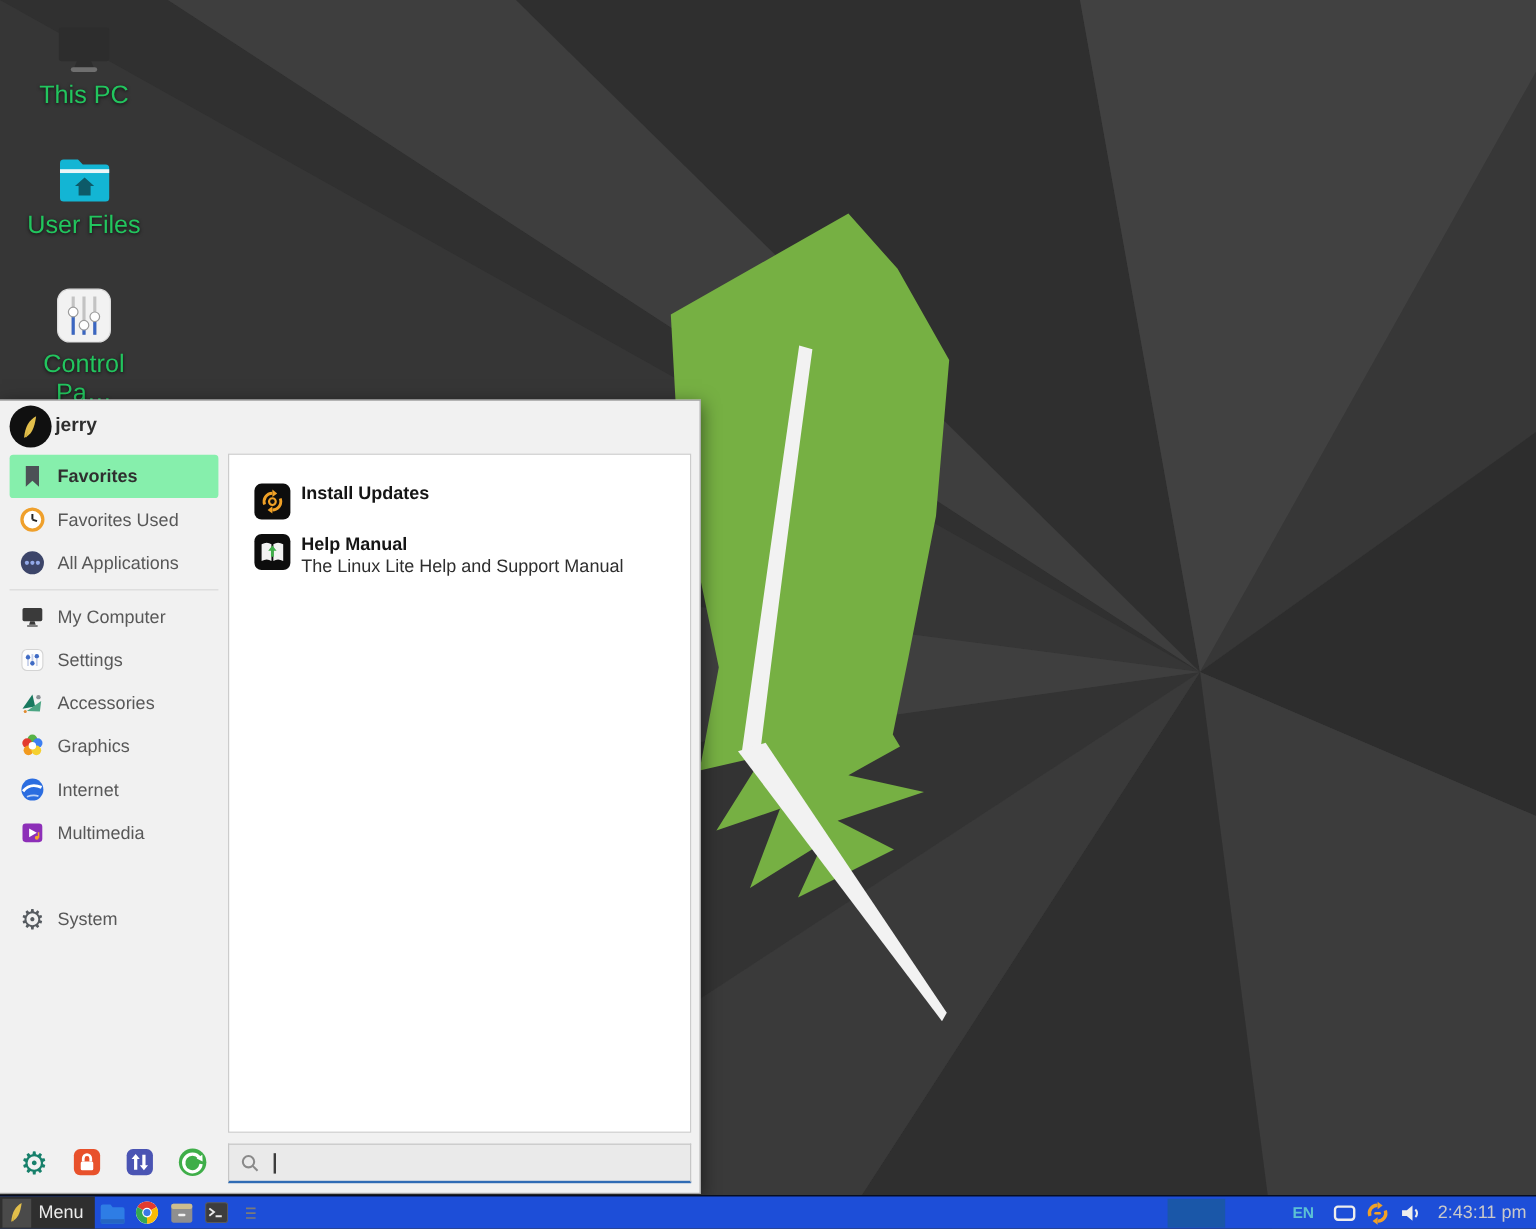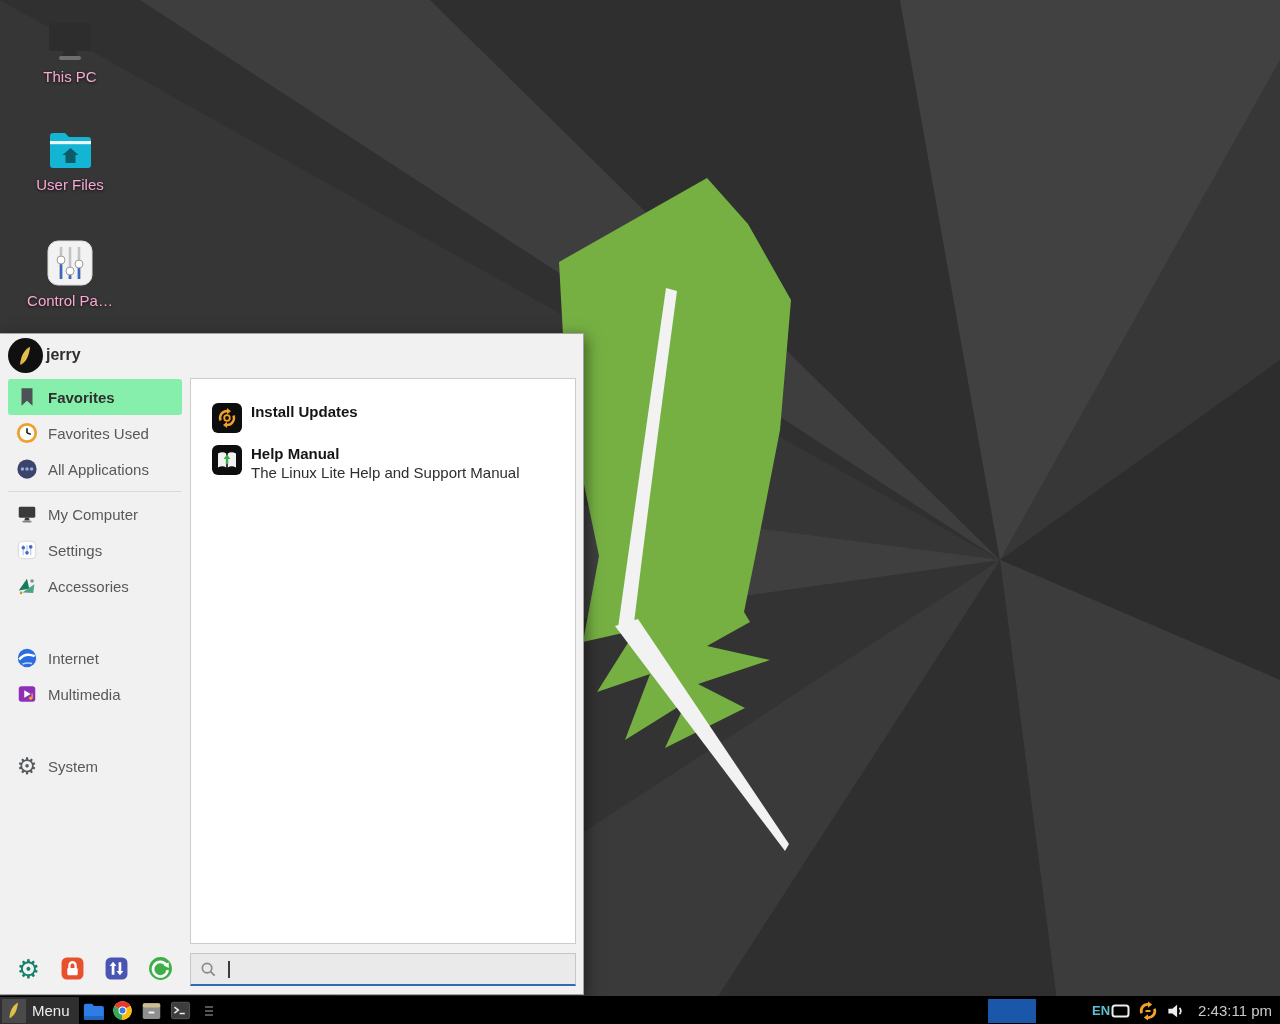--- a/index.html
+++ b/index.html
@@ -5,21 +5,21 @@
   html,body{margin:0;padding:0}
   body{width:1280px;height:1024px;overflow:hidden;position:relative;
        font-family:"Liberation Sans",sans-serif;background:#3a3a3a;-webkit-font-smoothing:antialiased}
   .abs{position:absolute}
   svg{display:block}
 
   
   #wallpaper{left:0;top:0;width:1280px;height:1024px}
 
   
-  .dicon{position:absolute;width:96px;left:22px;text-align:center;color:#f9a8d4;font-size:15px}
+  .dicon{position:absolute;width:96px;left:22px;text-align:center;color:#22c55e;font-size:21px}
   .dicon .dlabel{margin-top:6px;text-shadow:0 1px 3px rgba(0,0,0,.8)}
   .dicon .iconbox{display:flex;justify-content:center}
 
   
   #menu{left:0;top:333px;width:584px;height:662px;background:#f1f1f1;
         border:1px solid #a3a3a3;border-left:none;box-sizing:border-box;
         box-shadow:2px 4px 14px rgba(0,0,0,.5)}
   #menu-header{position:absolute;left:0;top:0;width:100%;height:32px}
   #avatar{position:absolute;left:8px;top:4px;width:35px;height:35px;border-radius:50%;
           background:#101010;display:flex;align-items:center;justify-content:center}
@@ -44,29 +44,29 @@
   .act{width:27px;height:27px;display:flex;align-items:center;justify-content:center}
 
   #search-box{position:absolute;left:190px;top:619px;width:386px;height:33px;background:#eaeaea;
               border:1px solid #c6c6c6;border-bottom:2px solid #2f6cb5;box-sizing:border-box;
               display:flex;align-items:center;padding:0 9px}
   #search-caret{width:1.5px;height:17px;background:#3c3c3c;margin-left:11px}
 
   .gearglyph{font-size:23px;color:#565b60;line-height:1}
 
   
-  #taskbar{left:0;bottom:0;width:1280px;height:28px;background:#000000;border-top:1px solid #000;
+  #taskbar{left:0;bottom:0;width:1280px;height:28px;background:#1d4ed8;border-top:1px solid #000;
            box-sizing:border-box;display:flex;align-items:center}
   #menu-button{height:28px;display:flex;align-items:center;padding:0 9px 0 2px;background:#2f2f2f}
   #menu-button .tile{width:24px;height:24px;background:#4a4a4a;display:flex;align-items:center;justify-content:center}
   #menu-button .mlabel{margin-left:6px;color:#ededed;font-size:15px}
   .tb-ic{width:29px;height:28px;display:flex;align-items:center;justify-content:center}
   #tb-spacer{flex:1}
   #workspace{width:48px;height:24px;background:#1a57a8;margin-right:56px}
-  #lang{color:#5cc1d4;font-weight:bold;font-size:13px;margin-right:1px}
+  #lang{color:#5cc1d4;font-weight:bold;font-size:13px;margin-right:16px}
   .tray-ic{display:flex;align-items:center;margin-right:7px}
   #clock{color:#c9c9c9;font-size:15px;margin:0 8px 0 6px;white-space:nowrap}
 </style>
 </head>
 <body>
 
 <svg id="wallpaper" class="abs" viewBox="0 0 1280 1024">
   <rect x="0" y="0" width="1280" height="1024" fill="#3a3a3a"></rect>
   <g>
     <polygon points="0,0 140,0 1000,560 0,430" fill="#363636"></polygon>
@@ -203,20 +203,33 @@
   <div class="sb-row" style="top:234px">
     <span class="sb-ic">
       <svg width="22" height="22" viewBox="0 0 24 24">
         <path d="M3,17 L12,4 L14.5,15 Z" fill="#18795f"></path>
         <path d="M7,19 L20,10 L18.8,19.5 Z" fill="#4ba583"></path>
         <circle cx="17.5" cy="6.5" r="2" fill="#8a8f94"></circle>
         <circle cx="5.5" cy="19.5" r="1.4" fill="#e08a2e"></circle>
       </svg>
     </span>
     <span>Accessories</span>
+  </div>
+  <div class="sb-row" style="top:270px">
+    <span class="sb-ic">
+      <svg width="22" height="22" viewBox="0 0 24 24">
+        <circle cx="12" cy="5.6" r="4.4" fill="#58b347"></circle>
+        <circle cx="7.2" cy="9" r="4.4" fill="#e33b30"></circle>
+        <circle cx="16.8" cy="9" r="4.4" fill="#3d7ff2"></circle>
+        <circle cx="8.4" cy="15.6" r="4.4" fill="#f29a1e"></circle>
+        <circle cx="15.6" cy="15.6" r="4.4" fill="#f5d02f"></circle>
+        <circle cx="12" cy="11.5" r="3.4" fill="#fff"></circle>
+      </svg>
+    </span>
+    <span>Graphics</span>
   </div>
   <div class="sb-row" style="top:306px">
     <span class="sb-ic">
       <svg width="22" height="22" viewBox="0 0 24 24">
         <circle cx="12" cy="12" r="10" fill="#2b6de0"></circle>
         <path d="M3.5,13.5 Q10,5.5 20.3,10" stroke="#fff" stroke-width="2.6" fill="none"></path>
         <path d="M7,18.5 Q13,16.5 17.5,18" stroke="#bcd2f7" stroke-width="1.6" fill="none"></path>
       </svg>
     </span>
     <span>Internet</span>

